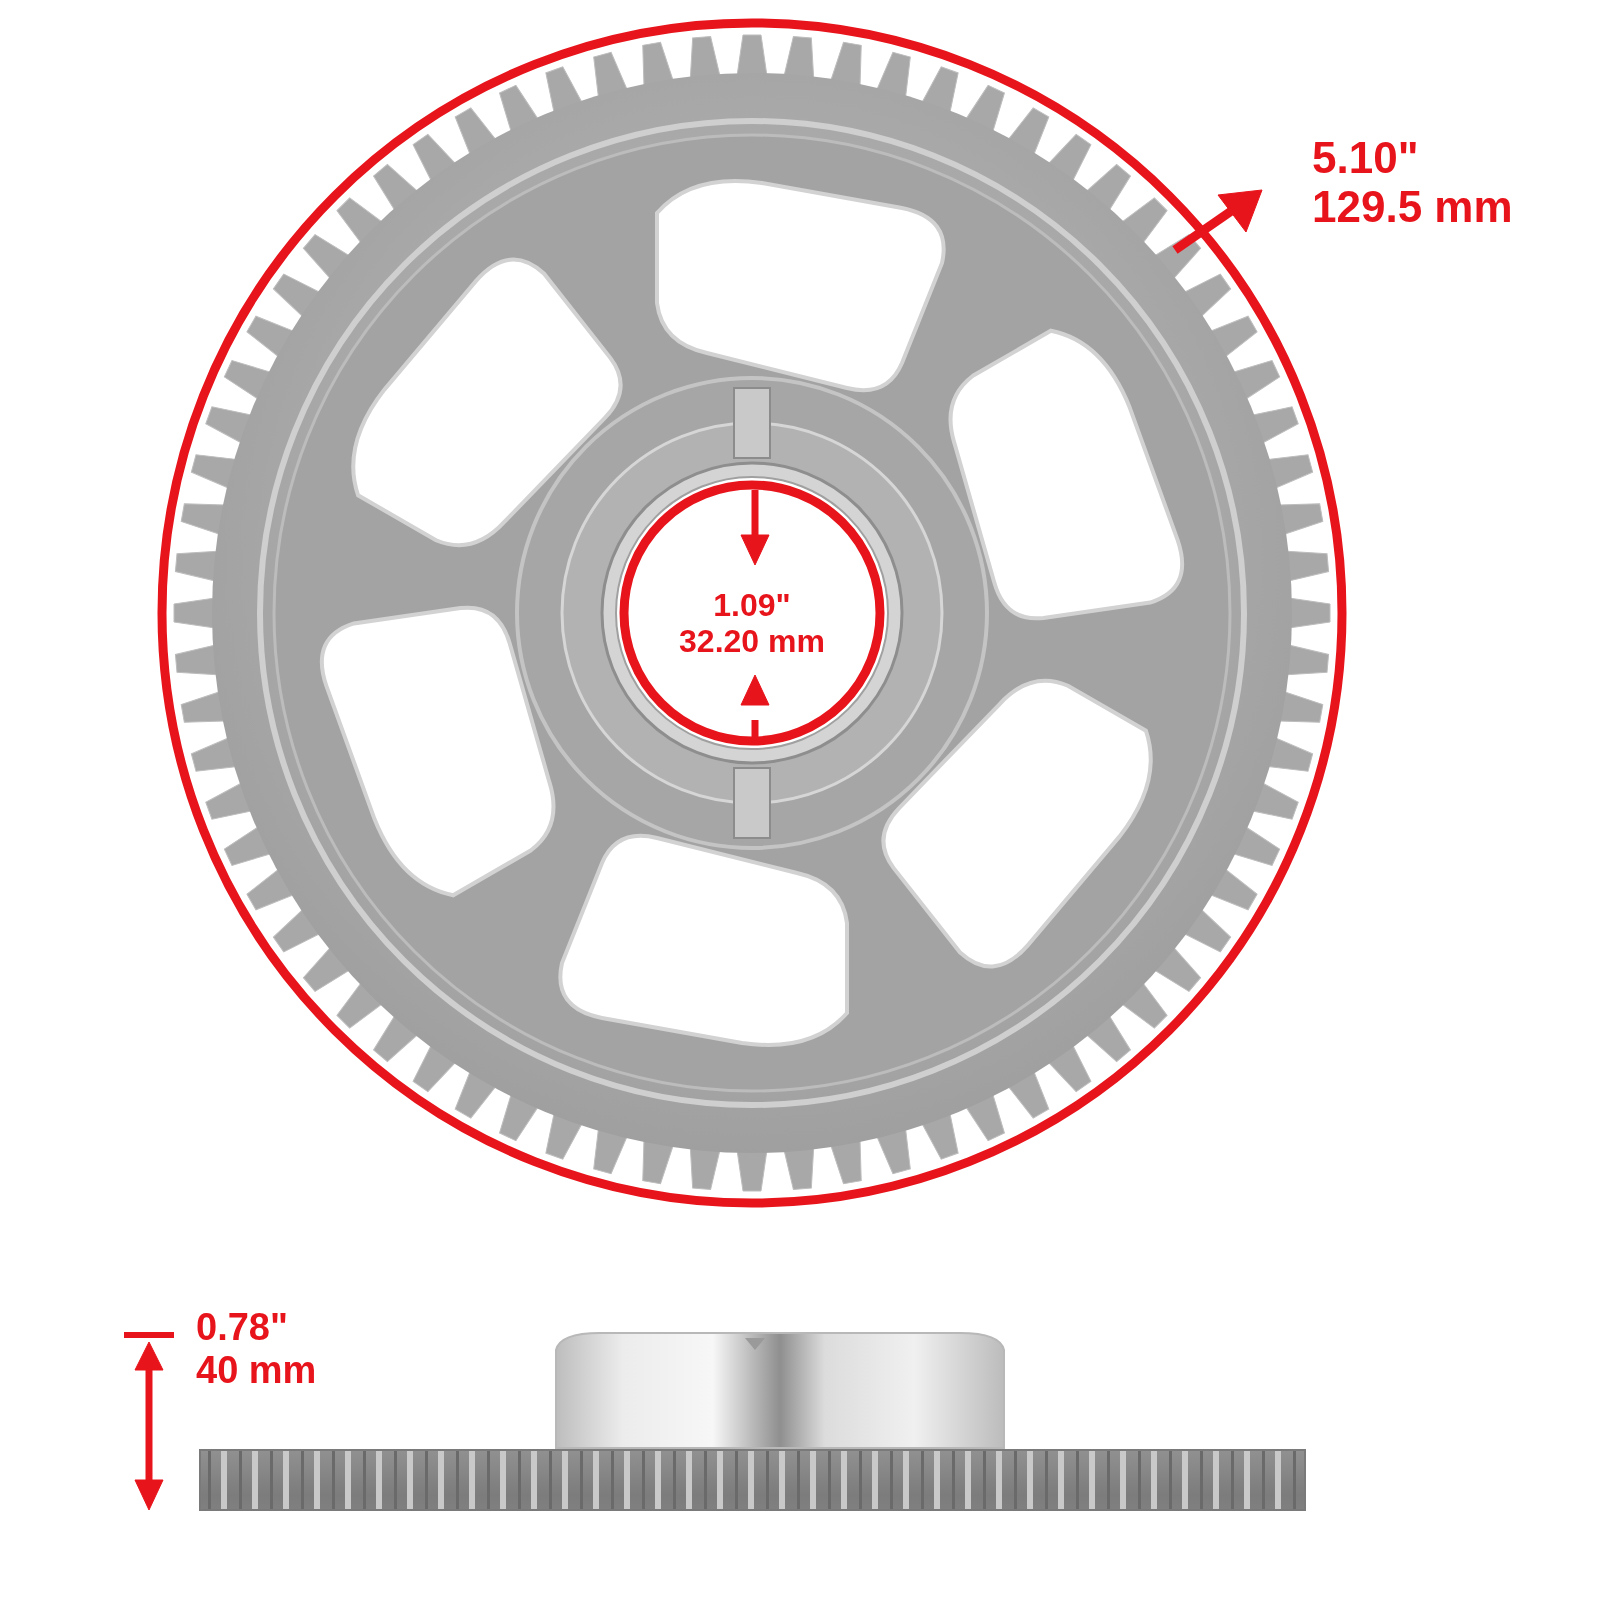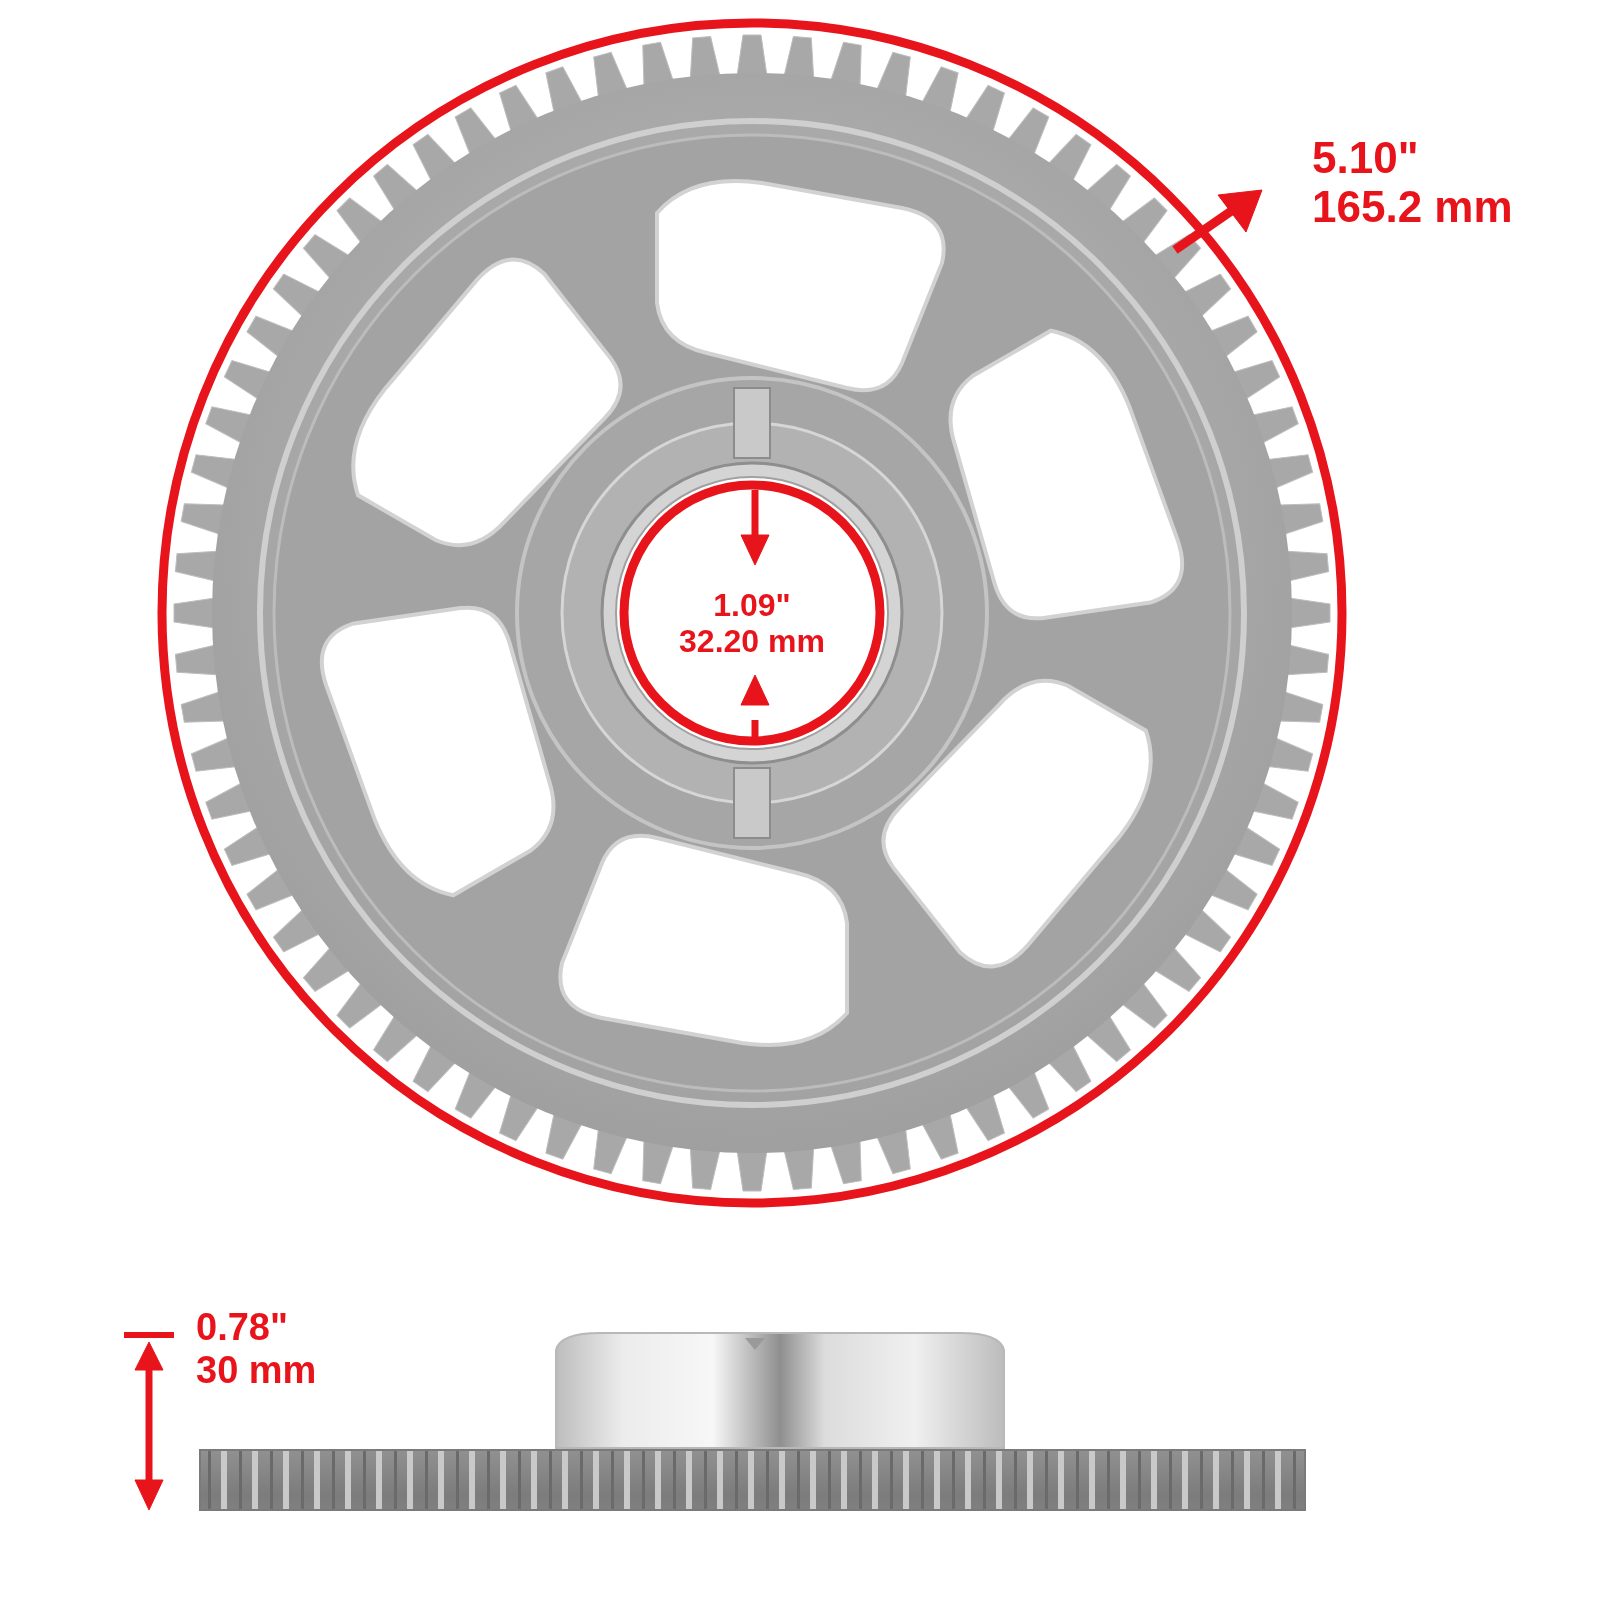--- a/index.html
+++ b/index.html
@@ -172,25 +172,25 @@
       <line x1="124" y1="1335" x2="174" y2="1335" stroke-width="6"></line>
       <line x1="149" y1="1370" x2="149" y2="1480" stroke-width="7"></line>
       <polygon points="135,1370 163,1370 149,1342"></polygon>
       <polygon points="135,1480 163,1480 149,1510"></polygon>
     </g>
   </svg>
 
   
   <div class="label outer-label" style="color:#e8141b">
     <span>5.10"</span>
-    <span>165.2 mm</span>
+    <span>129.5 mm</span>
   </div>
 
   <div class="label inner-label" style="color:#e8141b">
     <span>1.09"</span>
     <span>32.20 mm</span>
   </div>
 
   <div class="label height-label" style="color:#e8141b">
     <span>0.78"</span>
-    <span>30 mm</span>
+    <span>40 mm</span>
   </div>
 </div>
 
 </body></html>

